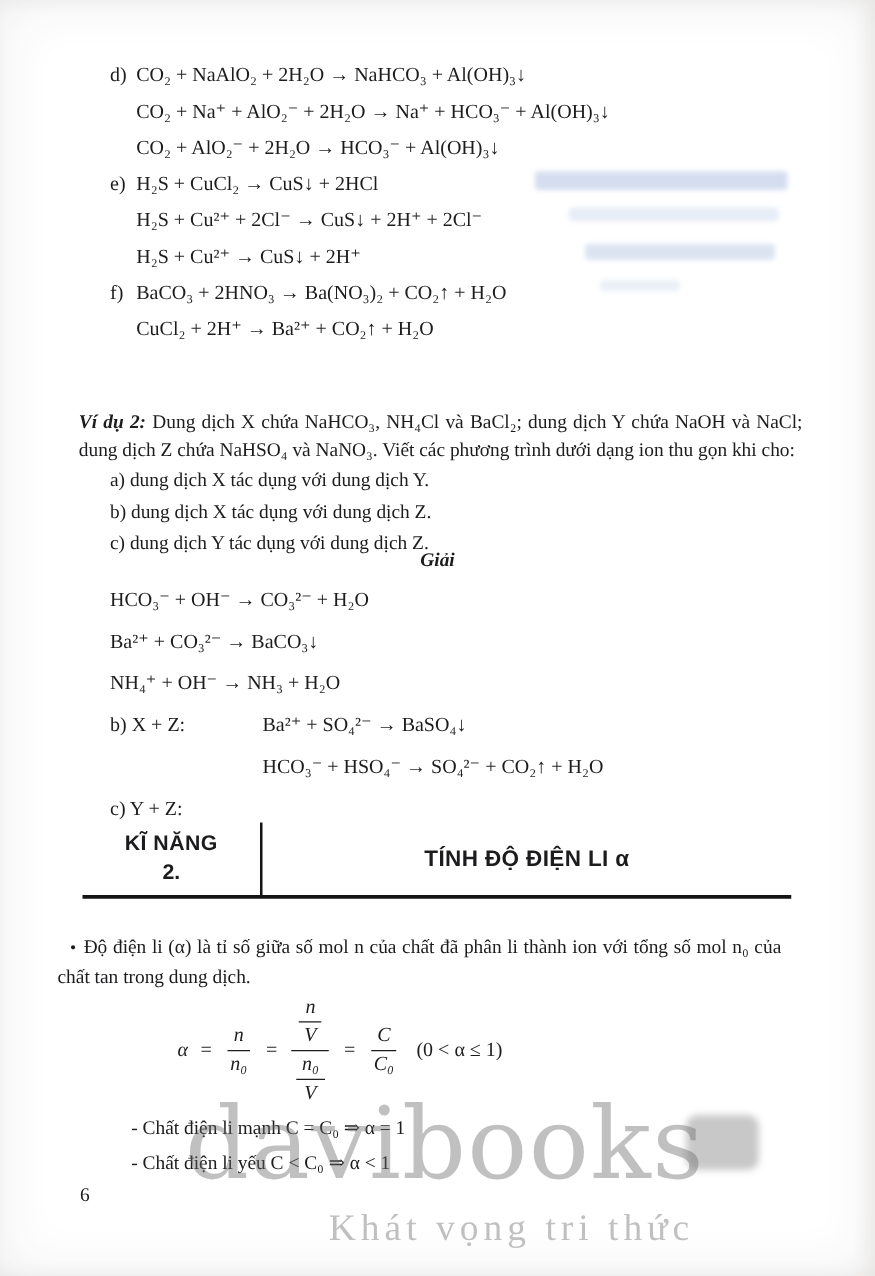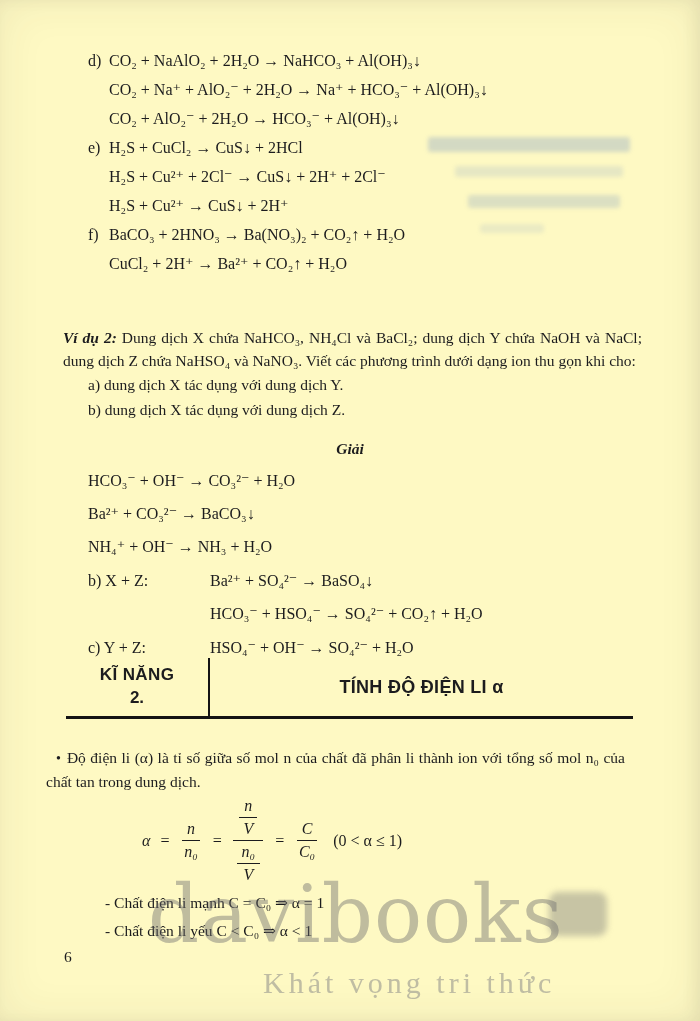--- a/index.html
+++ b/index.html
@@ -1,18 +1,18 @@
 <!DOCTYPE html>
 <html><head>
 <meta charset="utf-8">
 <style>
   html,body { margin:0; padding:0; background:#d8d6d2; }
   .page {
     position:relative; width:700px; height:1021px; margin:0 auto;
-    background:#fef9c3; overflow:hidden; color:#1c1c1e;
+    background:#ffffff; overflow:hidden; color:#1c1c1e;
     font-family:"Liberation Serif","DejaVu Serif",serif;
     box-shadow: inset 0 0 45px rgba(60,55,45,0.08), inset -6px 0 14px rgba(60,55,45,0.07);
   }
 
   
   .bleed { position:absolute; border-radius:3px; filter:blur(2px); }
 
   
   .eq-section { position:absolute; top:46px; left:88px; right:30px; font-size:16px; }
   .eq-line { height:29px; line-height:29px; white-space:nowrap; padding-left:21px; }
@@ -92,20 +92,21 @@
     <div class="eq-line"><span>CuCl₂ + 2H⁺ → Ba²⁺ + CO₂↑ + H₂O</span></div>
   </div>
 
   <div class="example-para">
     <span class="lead-bi">Ví dụ 2:</span><span> Dung dịch X chứa NaHCO₃, NH₄Cl và BaCl₂; dung dịch Y chứa NaOH và NaCl; dung dịch Z chứa NaHSO₄ và NaNO₃. Viết các phương trình dưới dạng ion thu gọn khi cho:</span>
   </div>
 
   <div class="example-items">
     <div>a) dung dịch X tác dụng với dung dịch Y.</div>
     <div>b) dung dịch X tác dụng với dung dịch Z.</div>
+    <div>c) dung dịch Y tác dụng với dung dịch Z.</div>
   </div>
 
   <div class="giai">Giải</div>
 
   <div class="solution">
     <div class="sol-row">
       <div class="sol-eqs">
         <div class="sol-eq">HCO₃⁻ + OH⁻ → CO₃²⁻ + H₂O</div>
         <div class="sol-eq">Ba²⁺ + CO₃²⁻ → BaCO₃↓</div>
         <div class="sol-eq">NH₄⁺ + OH⁻ → NH₃ + H₂O</div>
@@ -113,23 +114,20 @@
     </div>
     <div class="sol-row">
       <div class="sol-label">b) X + Z:</div>
       <div class="sol-eqs">
         <div class="sol-eq">Ba²⁺ + SO₄²⁻ → BaSO₄↓</div>
         <div class="sol-eq">HCO₃⁻ + HSO₄⁻ → SO₄²⁻ + CO₂↑ + H₂O</div>
       </div>
     </div>
     <div class="sol-row">
       <div class="sol-label">c) Y + Z:</div>
-      <div class="sol-eqs">
-        <div class="sol-eq">HSO₄⁻ + OH⁻ → SO₄²⁻ + H₂O</div>
-      </div>
     </div>
   </div>
 
   <div class="skill-box">
     <div class="skill-left">
       <div class="skill-name">KĨ NĂNG</div>
       <div class="skill-num">2.</div>
     </div>
     <div class="skill-right">TÍNH ĐỘ ĐIỆN LI α</div>
   </div>

